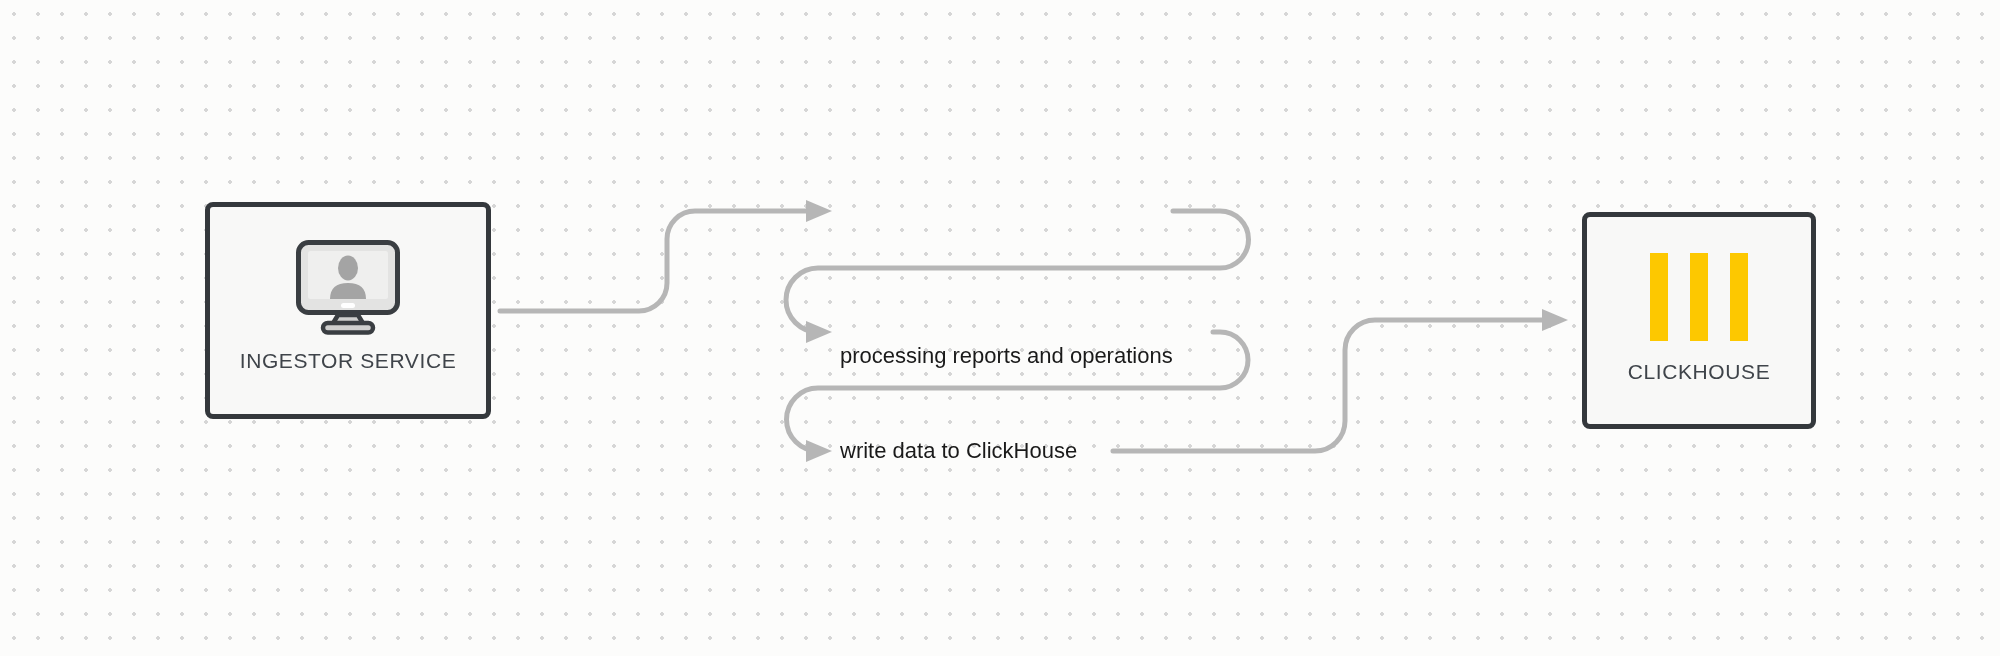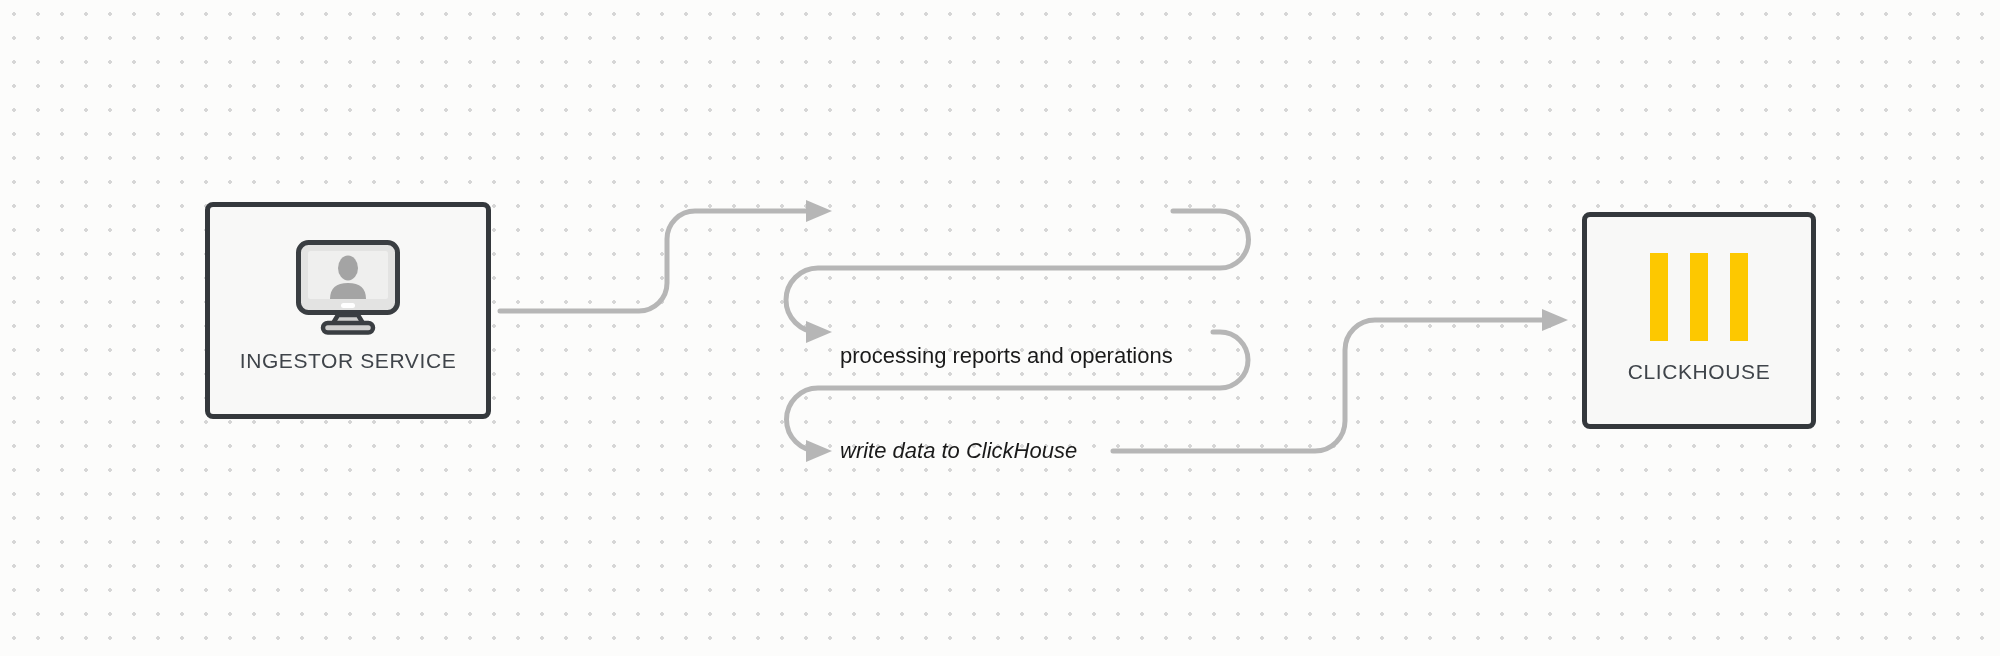--- a/index.html
+++ b/index.html
@@ -80,21 +80,21 @@
   .step-label {
     position: absolute;
     left: 840px;
     transform: translateY(-50%);
     font-size: 22px;
     color: #1a1a1a;
     white-space: nowrap;
   }
   .step-1 { top: 211px; }
   .step-2 { top: 332px; margin-top: 24px; }
-  .step-3 { top: 451px; font-style: italic; }
+  .step-3 { top: 451px; }
 </style>
 </head>
 <body>
 
 <div class="canvas">
 
   <svg class="connector-layer" viewBox="0 0 2000 656" xmlns="http://www.w3.org/2000/svg">
 
     <path class="flow" d="M 500 311 H 639 A 28 28 0 0 0 667 283 V 239 A 28 28 0 0 1 695 211 H 808"></path>
     <polygon class="head" points="806,200 806,222 832,211"></polygon>

